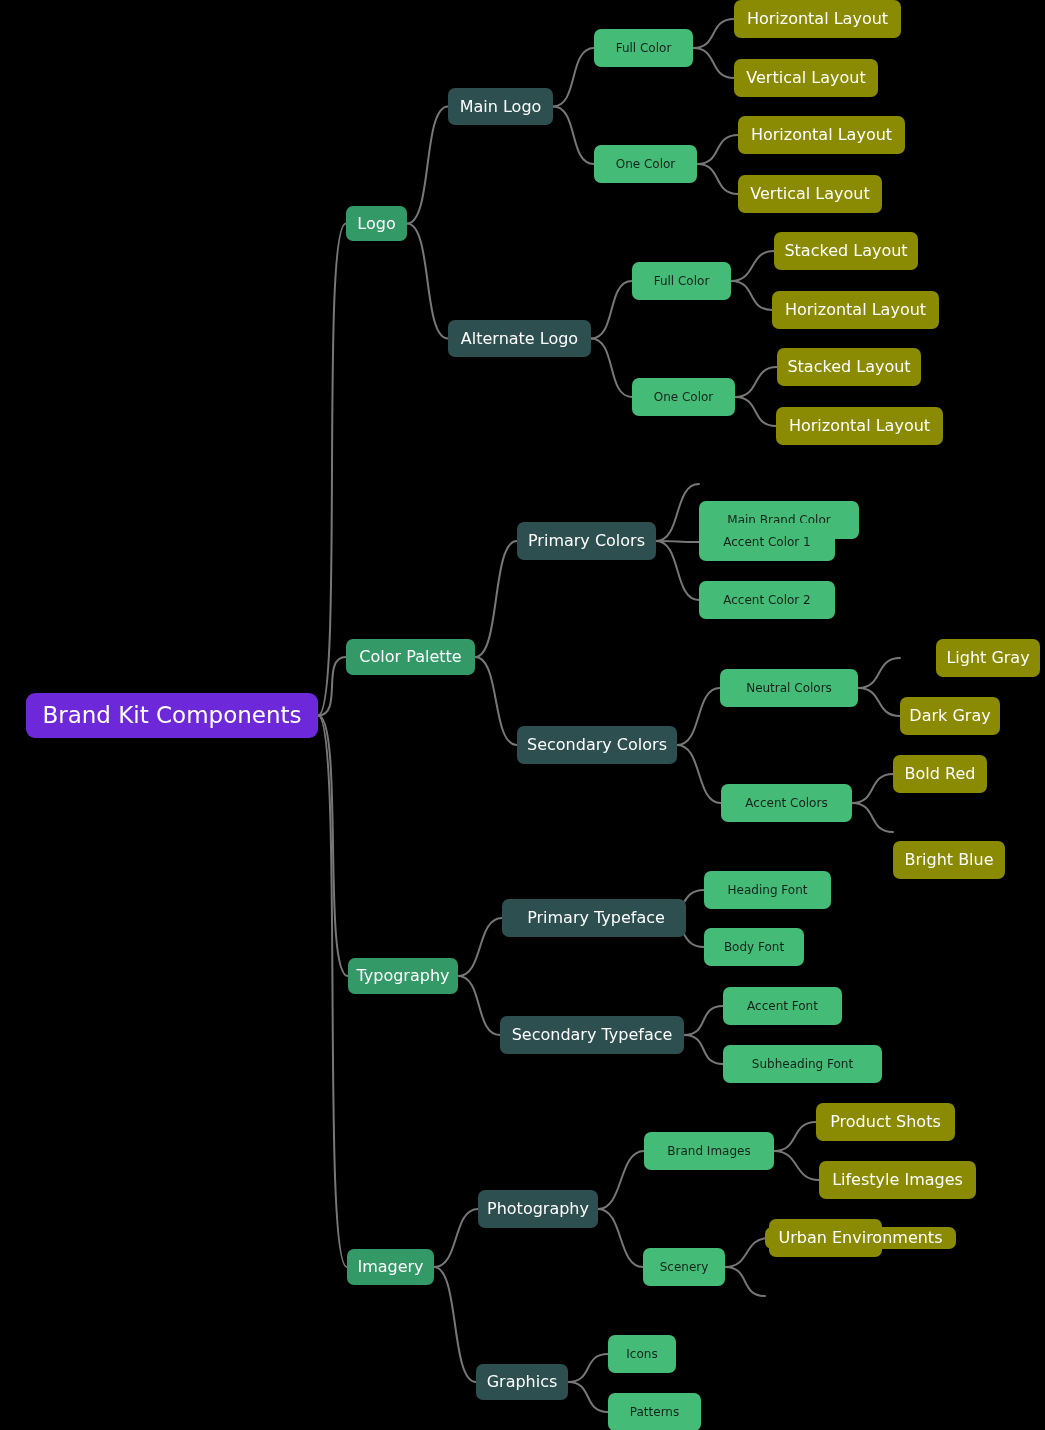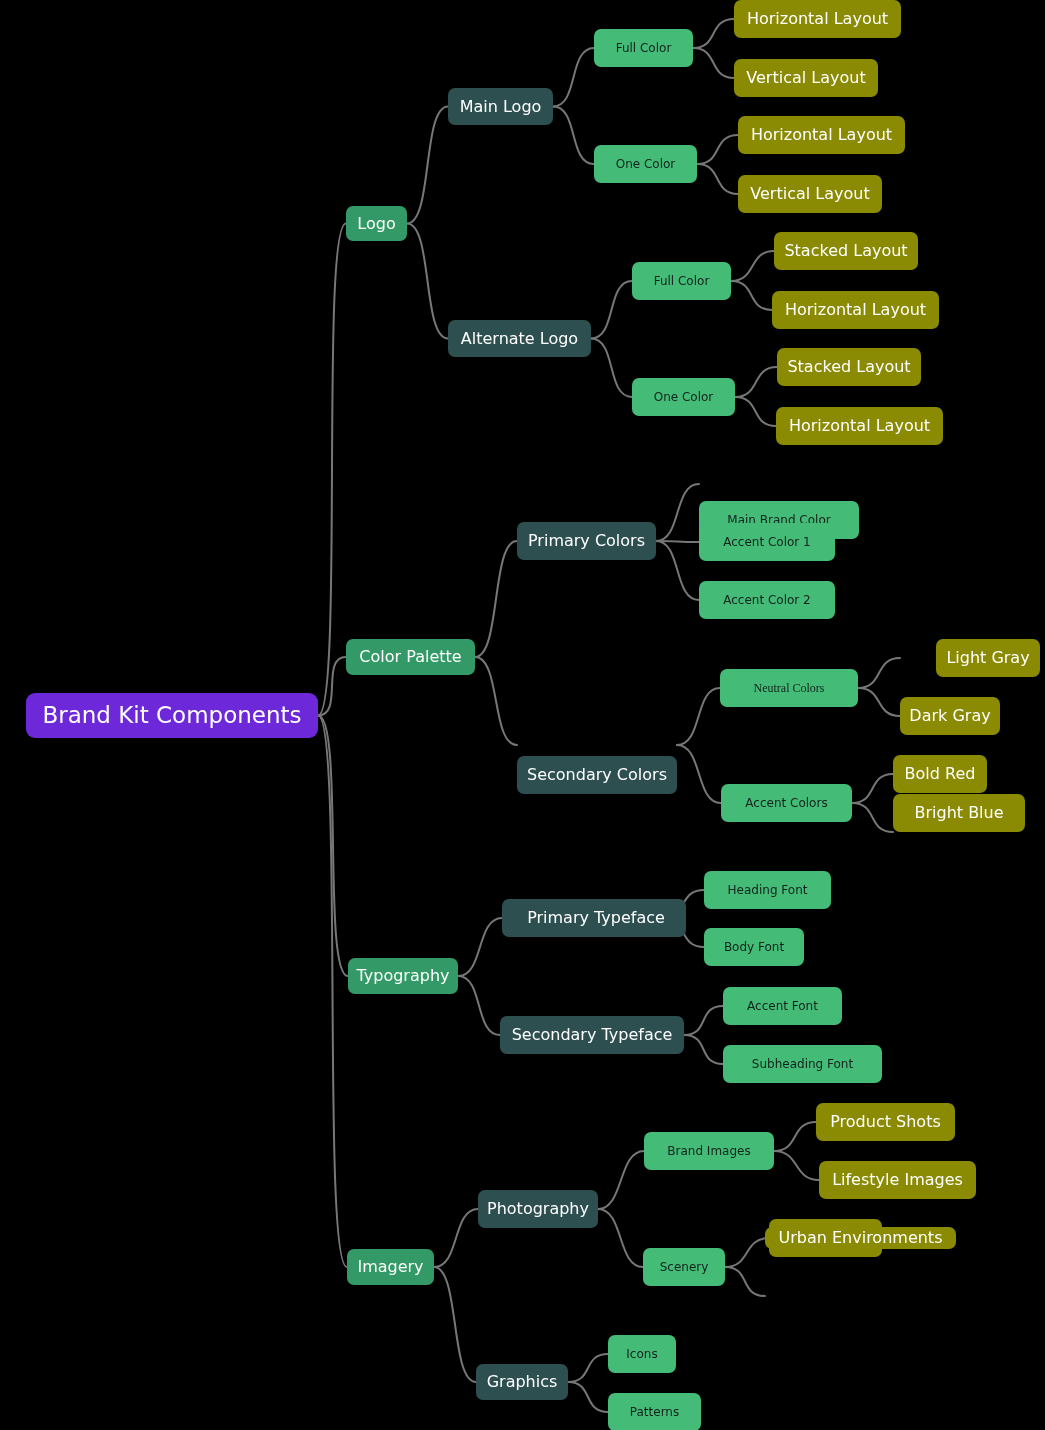--- a/index.html
+++ b/index.html
@@ -125,27 +125,27 @@
     <div class="node lvl4" style="left: 774px; top: 232px; width: 144px; height: 38px;">Stacked Layout</div>
     <div class="node lvl4" style="left: 772px; top: 291px; width: 167px; height: 38px;">Horizontal Layout</div>
     <div class="node lvl3" style="left: 632px; top: 378px; width: 103px; height: 38px;">One Color</div>
     <div class="node lvl4" style="left: 777px; top: 348px; width: 144px; height: 38px;">Stacked Layout</div>
     <div class="node lvl4" style="left: 776px; top: 407px; width: 167px; height: 38px;">Horizontal Layout</div>
     <div class="node lvl1" style="left: 346px; top: 639px; width: 129px; height: 36px;">Color Palette</div>
     <div class="node lvl2" style="left: 517px; top: 522px; width: 139px; height: 38px;">Primary Colors</div>
     <div class="node lvl3" style="left: 699px; top: 465px; width: 160px; height: 38px; margin-top: 36px;">Main Brand Color</div>
     <div class="node lvl3" style="left: 699px; top: 523px; width: 136px; height: 38px;">Accent Color 1</div>
     <div class="node lvl3" style="left: 699px; top: 581px; width: 136px; height: 38px;">Accent Color 2</div>
-    <div class="node lvl2" style="left: 517px; top: 726px; width: 160px; height: 38px; margin-top: 30px;">Secondary Colors</div>
-    <div class="node lvl3" style="left: 720px; top: 669px; width: 138px; height: 38px; font-family: Liberation Serif, serif;">Neutral Colors</div>
+    <div class="node lvl2" style="left: 517px; top: 726px; width: 160px; height: 38px;">Secondary Colors</div>
+    <div class="node lvl3" style="left: 720px; top: 669px; width: 138px; height: 38px;">Neutral Colors</div>
     <div class="node lvl4" style="left: 900px; top: 639px; width: 104px; height: 38px; margin-left: 36px;">Light Gray</div>
     <div class="node lvl4" style="left: 900px; top: 697px; width: 100px; height: 38px;">Dark Gray</div>
     <div class="node lvl3" style="left: 721px; top: 784px; width: 131px; height: 38px;">Accent Colors</div>
     <div class="node lvl4" style="left: 893px; top: 755px; width: 94px; height: 38px;">Bold Red</div>
-    <div class="node lvl4" style="left: 893px; top: 794px; width: 132px; height: 38px;">Bright Blue</div>
+    <div class="node lvl4" style="left: 893px; top: 841px; width: 112px; height: 38px;">Bright Blue</div>
     <div class="node lvl1" style="left: 348px; top: 958px; width: 110px; height: 36px;">Typography</div>
     <div class="node lvl2" style="left: 502px; top: 899px; width: 184px; height: 38px; padding-left: 16px;">Primary Typeface</div>
     <div class="node lvl3" style="left: 704px; top: 871px; width: 127px; height: 38px;">Heading Font</div>
     <div class="node lvl3" style="left: 704px; top: 928px; width: 100px; height: 38px;">Body Font</div>
     <div class="node lvl2" style="left: 500px; top: 1016px; width: 184px; height: 38px;">Secondary Typeface</div>
     <div class="node lvl3" style="left: 723px; top: 987px; width: 119px; height: 38px;">Accent Font</div>
     <div class="node lvl3" style="left: 723px; top: 1045px; width: 159px; height: 38px;">Subheading Font</div>
     <div class="node lvl1" style="left: 347px; top: 1249px; width: 87px; height: 36px;">Imagery</div>
     <div class="node lvl2" style="left: 478px; top: 1190px; width: 120px; height: 38px;">Photography</div>
     <div class="node lvl3" style="left: 644px; top: 1132px; width: 130px; height: 38px;">Brand Images</div>

